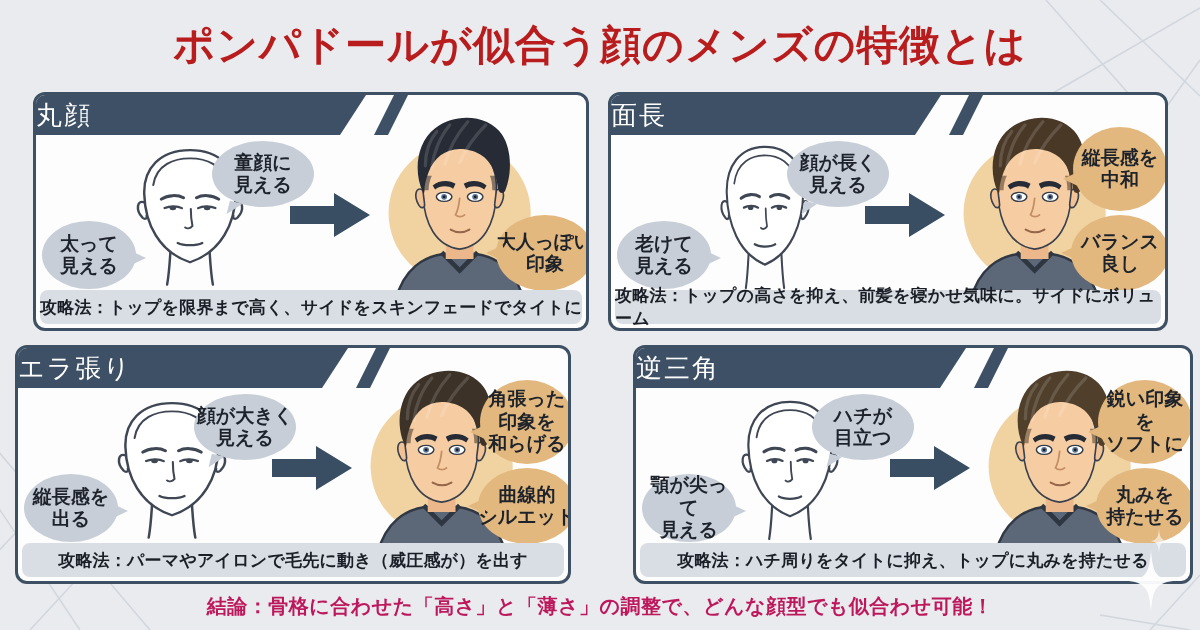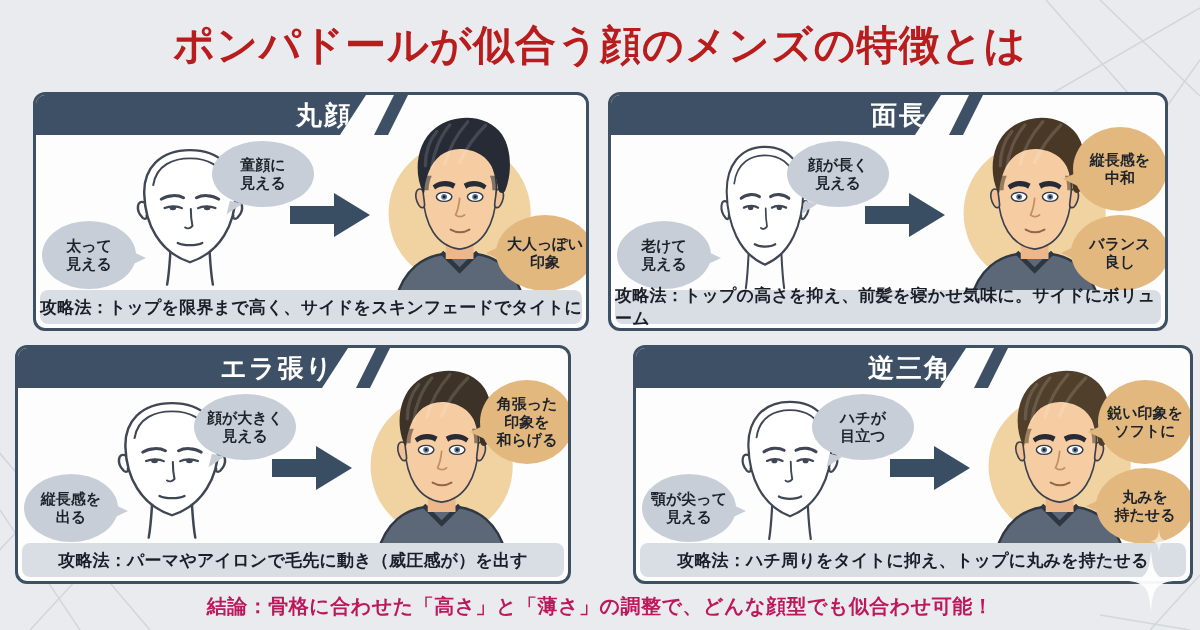--- a/index.html
+++ b/index.html
@@ -25,22 +25,22 @@
   .panel.p2,.panel.p4{width:560px;}
   .p1{left:33px;top:92px;}
   .p2{left:608px;top:92px;}
   .p3{left:15px;top:345px;}
   .p4{left:608px;top:345px;margin-left:25px;}
 
   .hdr{
     position:absolute;top:0;left:0;width:330px;height:40px;
     background:#3d5065;color:#fff;
     clip-path:polygon(0 0,100% 0,calc(100% - 26px) 100%,0 100%);
-    display:flex;align-items:center;justify-content:flex-end;
-    font-size:26px;font-weight:700;letter-spacing:2px;padding-right:14px;
+    display:flex;align-items:center;justify-content:flex-start;
+    font-size:26px;font-weight:400;letter-spacing:2px;padding-right:14px;
     box-sizing:border-box;
   }
   .hdr-wedge{
     position:absolute;top:0;left:338px;width:34px;height:40px;
     background:#3d5065;
     clip-path:polygon(20px 0,34px 0,14px 100%,0 100%);
   }
 
   .lineface{
     position:absolute;left:74px;top:44px;width:160px;height:156px;
@@ -56,21 +56,21 @@
   .pompman{position:absolute;left:328px;top:12px;width:188px;height:192px;}
   .p1{--hair:#262b35;}
   .p2{--hair:#4a3827;}
   .p3{--hair:#3c3228;}
   .p4{--hair:#503f2b;}
 
   
   .bubble{
     position:absolute;border-radius:50%;
     display:flex;align-items:center;justify-content:center;
-    text-align:center;font-weight:800;font-size:15px;line-height:1.18;
+    text-align:center;font-weight:800;font-size:19px;line-height:1.18;
     color:#1d222b;white-space:pre-line;z-index:3;
   }
   .bubble::after{content:"";position:absolute;width:0;height:0;border-style:solid;}
   .gray{--bub:#c7ced7;background:var(--bub);}
   .tan{--bub:#e2b87e;background:var(--bub);}
   .prob0{left:176px;top:46px;width:102px;height:66px;}
   .prob0::after{
     left:16px;bottom:-9px;
     border-width:14px 13px 0 0;
     border-color:var(--bub) transparent transparent transparent;
@@ -251,20 +251,22 @@
 出る</div>
     <svg class="arrow" viewBox="0 0 82 48">
         <use href="#arrowright"></use>
       </svg>
     <svg class="pompman" viewBox="0 0 220 235">
         <use href="#pompman"></use>
       </svg>
     <div class="bubble tan ben0">角張った
 印象を
 和らげる</div>
+    <div class="bubble tan ben1">曲線的
+シルエット</div>
     <div class="strategy">
       <span>攻略法：パーマやアイロンで毛先に動き（威圧感が）を出す</span>
     </div>
   </div>
 
   <div class="panel p4">
     <div class="hdr">
       <span>逆三角</span>
     </div>
     <div class="hdr-wedge"></div>

